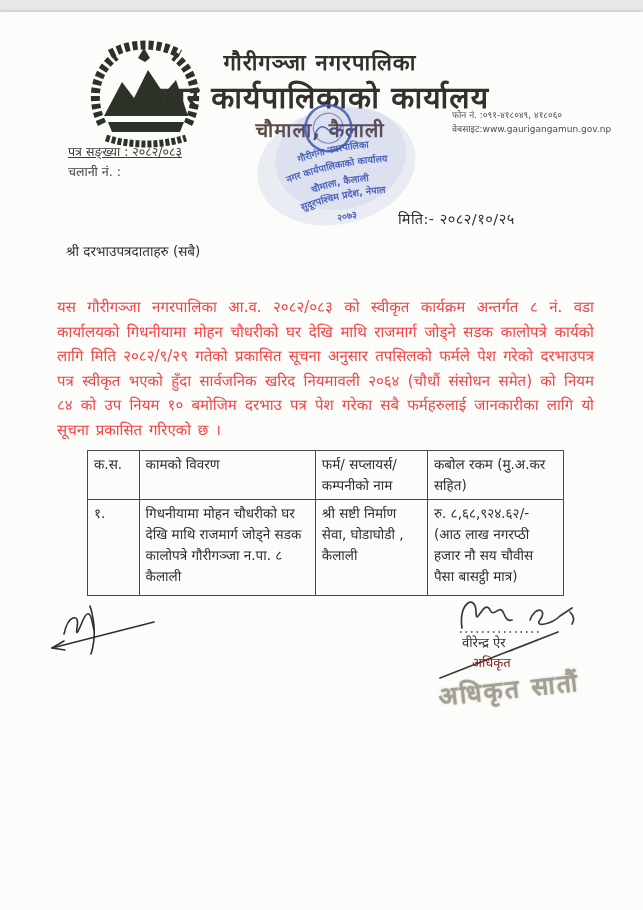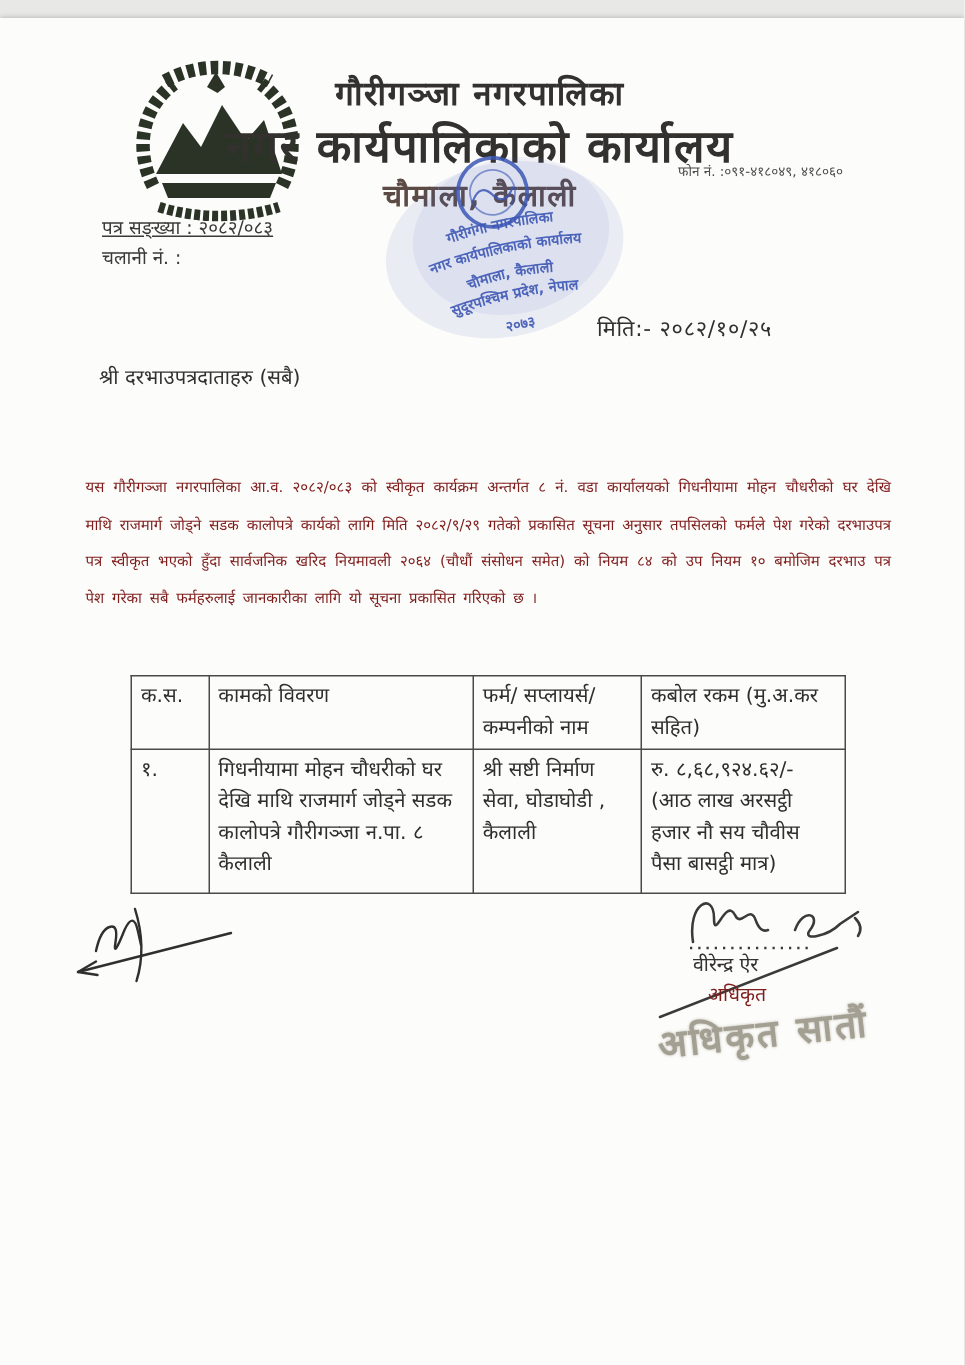--- a/index.html
+++ b/index.html
@@ -37,22 +37,22 @@
   .ref-line{position:absolute;left:68px;top:131px;font-size:12.5px;color:#3a3a3a;text-decoration:underline;}
   .chalani-line{position:absolute;left:68px;top:151px;font-size:12.5px;color:#3a3a3a;}
   
   .blue-stamp{position:absolute;left:246px;top:88px;width:184px;height:128px;transform:rotate(-12deg);}
   
   .date-line{position:absolute;left:398px;top:196px;font-size:14.5px;color:#313131;letter-spacing:.5px;}
   .addressee{position:absolute;left:66px;top:230px;font-size:13.5px;color:#313131;}
   .subject{position:absolute;left:120px;top:262px;width:400px;text-align:center;font-size:13.5px;color:#313131;}
   
   .body-par{
-    position:absolute;left:57px;top:302px;width:537px;
-    font-size:10px;line-height:24.5px;text-align:justify;color:#7f1d1d;
+    position:absolute;left:57px;top:283px;width:537px;
+    font-size:15px;line-height:24.5px;text-align:justify;color:#ef4444;
     word-spacing:2px;
   }
   
   .notice-table{
     position:absolute;left:87px;top:438px;width:477px;
     border-collapse:collapse;font-size:13.5px;color:#2e2e2e;
   }
   .notice-table th,.notice-table td{
     border:1.2px solid #4a4a48;padding:3px 6px;vertical-align:top;
     text-align:left;font-weight:400;line-height:21px;
@@ -96,20 +96,21 @@
       <path d="M 20,100 C 45,108 75,108 100,100" fill="none" stroke="#2a3326" stroke-width="7" stroke-dasharray="4,2"></path>
     </svg>
   </div>
 
   <div class="title-municipality">गौरीगञ्जा नगरपालिका</div>
   <div class="title-office">नगर कार्यपालिकाको कार्यालय</div>
   <div class="title-address">चौमाला, कैलाली</div>
 
   <div class="contact">
     <div>फोन नं. :०९१-४१८०४९, ४१८०६०</div>
+    <div>वेबसाइट:www.gaurigangamun.gov.np</div>
   </div>
 
   <div class="ref-line">पत्र सङ्ख्या : २०८२/०८३</div>
   <div class="chalani-line">चलानी नं. :</div>
 
   <div class="blue-stamp">
     <svg width="184" height="128" viewBox="0 0 184 128">
       <ellipse cx="90" cy="66" rx="80" ry="58" fill="#4a66c0" opacity="0.10"></ellipse>
       <ellipse cx="96" cy="58" rx="66" ry="52" fill="#4a66c0" opacity="0.08"></ellipse>
       <g fill="none" stroke="#3d57b5" opacity="0.85">
@@ -146,21 +147,21 @@
         <th class="col-work">कामको विवरण</th>
         <th class="col-firm">फर्म/ सप्लायर्स/ कम्पनीको नाम</th>
         <th class="col-amount">कबोल रकम (मु.अ.कर सहित)</th>
       </tr>
     </thead>
     <tbody>
       <tr>
         <td>१.</td>
         <td>गिधनीयामा मोहन चौधरीको घर देखि माथि राजमार्ग जोड्ने सडक कालोपत्रे गौरीगञ्जा न.पा. ८ कैलाली</td>
         <td>श्री सष्टी निर्माण सेवा, घोडाघोडी , कैलाली</td>
-        <td>रु. ८,६८,९२४.६२/- (आठ लाख अरसट्ठी हजार नौ सय चौवीस पैसा बासट्ठी मात्र)</td>
+        <td>रु. ८,६८,९२४.६२/- (आठ लाख नगरप्ठी हजार नौ सय चौवीस पैसा बासट्ठी मात्र)</td>
       </tr>
     </tbody>
   </table>
 
   <div class="hand-mark">
     <svg width="118" height="68" viewBox="0 0 118 68">
       <g fill="none" stroke="#2f2f2f" stroke-width="1.6" stroke-linecap="round">
         <path d="M 18,36 q 3,-14 9,-16 q 6,-2 4,10 q -2,12 6,-8 q 6,-13 9,1 l 2,9"></path>
         <path d="M 44,8 C 49,24 50,40 45,56"></path>
         <path d="M 6,50 L 108,24"></path>

